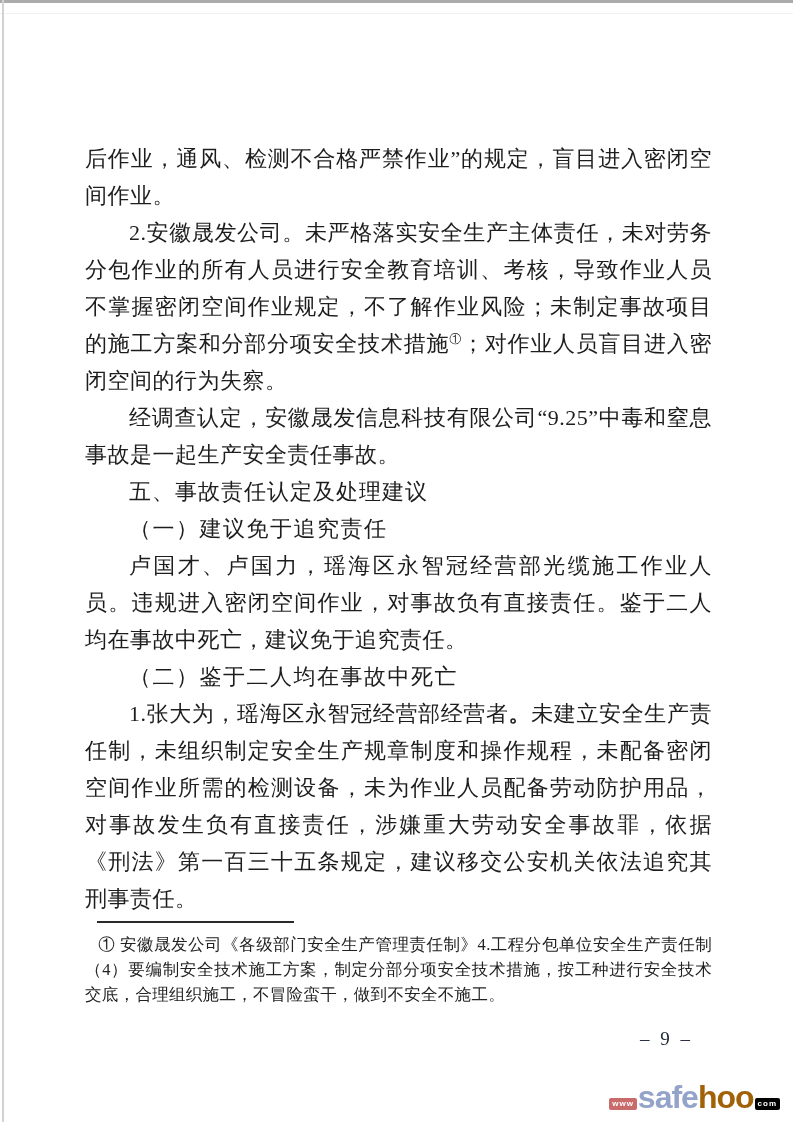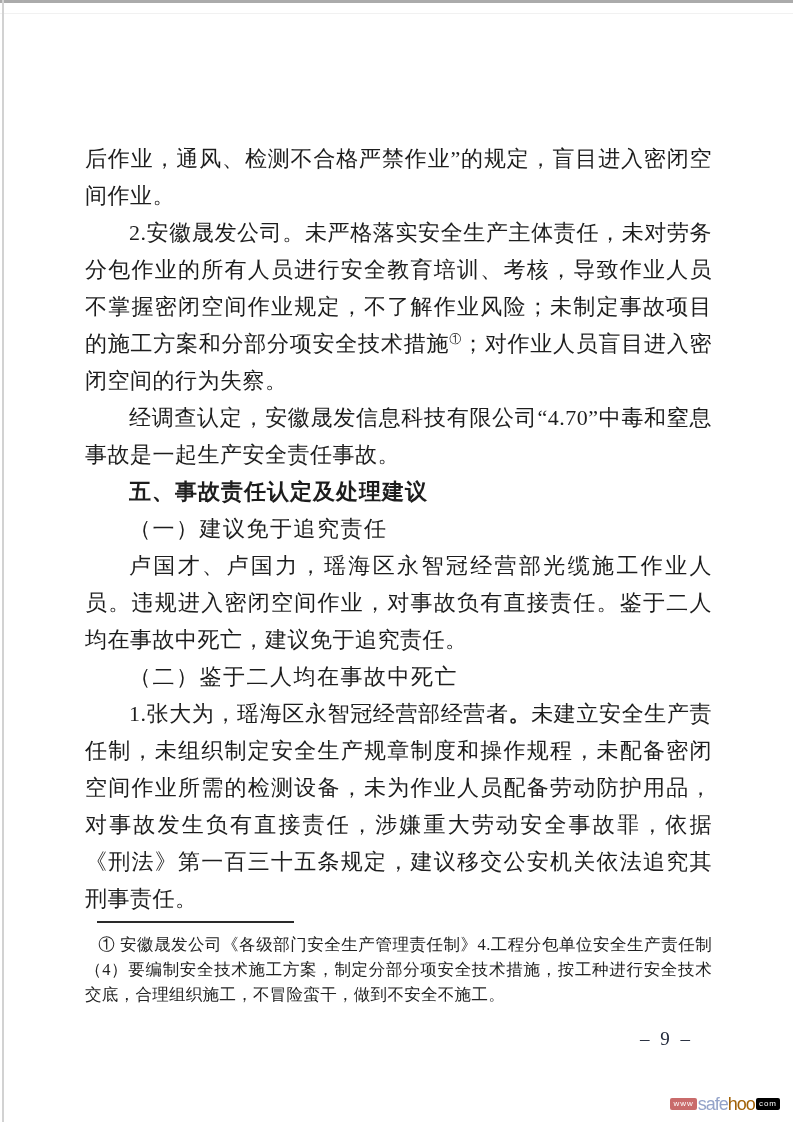--- a/index.html
+++ b/index.html
@@ -43,21 +43,21 @@
   .content p {
     margin: 0;
     font-size: 22px;
     line-height: 37px;
     text-align: justify;
     letter-spacing: 0.5px;
   }
   .content p.indent { text-indent: 2em; }
   .content p.heading {
     font-family: "Liberation Sans", "DejaVu Sans", sans-serif;
-    font-weight: bold;
+    font-weight: normal;
     letter-spacing: 1px;
   }
   .content p.subhead {
     
     letter-spacing: 1.5px;
   }
   .content sup {
     font-size: 12px;
     line-height: 0;
     vertical-align: super;
@@ -94,49 +94,49 @@
     color: #22293a;
     font-family: "Liberation Serif", "DejaVu Serif", serif;
   }
   .watermark {
     position: absolute;
     right: 12px;
     bottom: 9px;
     display: flex;
     align-items: flex-end;
     font-family: "Liberation Sans", "DejaVu Sans", sans-serif;
-    font-weight: normal;
+    font-weight: bold;
     line-height: 1;
     user-select: none;
   }
   .wm-block {
     color: #ffffff;
     font-size: 8px;
     padding: 2px 3px;
     border-radius: 2px;
     letter-spacing: 1px;
     margin: 0 1px 3px 1px;
   }
   .wm-word {
-    font-size: 18px;
+    font-size: 32px;
     letter-spacing: -1px;
   }
 </style>
 </head>
 <body>
 
 <div class="page">
   <div class="scan-edge-top"></div>
   <div class="scan-edge-top-faint"></div>
   <div class="scan-edge-left"></div>
 
   <div class="content" id="paragraph-container">
       <p class="body"><span>后作业，通风、检测不合格严禁作业”的规定，盲目进入密闭空间作业。</span></p>
       <p class="body indent"><span>2.安徽晟发公司。未严格落实安全生产主体责任，未对劳务分包作业的所有人员进行安全教育培训、考核，导致作业人员不掌握密闭空间作业规定，不了解作业风险；未制定事故项目的施工方案和分部分项安全技术措施</span><sup>①</sup><span>；对作业人员盲目进入密闭空间的行为失察。</span></p>
-      <p class="body indent"><span>经调查认定，安徽晟发信息科技有限公司“4.70”中毒和窒息事故是一起生产安全责任事故。</span></p>
+      <p class="body indent"><span>经调查认定，安徽晟发信息科技有限公司“9.25”中毒和窒息事故是一起生产安全责任事故。</span></p>
       <p class="heading indent"><span>五、事故责任认定及处理建议</span></p>
       <p class="subhead indent"><span>（一）建议免于追究责任</span></p>
       <p class="body indent"><span>卢国才、卢国力，瑶海区永智冠经营部光缆施工作业人员。违规进入密闭空间作业，对事故负有直接责任。鉴于二人均在事故中死亡，建议免于追究责任。</span></p>
       <p class="subhead indent"><span>（二）鉴于二人均在事故中死亡</span></p>
       <p class="body indent"><span>1.张大为，瑶海区永智冠经营部经营者</span><span class="run-bold">。</span><span>未建立安全生产责任制，未组织制定安全生产规章制度和操作规程，未配备密闭空间作业所需的检测设备，未为作业人员配备劳动防护用品，对事故发生负有直接责任，涉嫌重大劳动安全事故罪，依据《刑法》第一百三十五条规定，建议移交公安机关依法追究其刑事责任。</span></p>
     </div>
 
   <div class="footnote-area">
     <div class="footnote-rule"></div>
     <p class="footnote" id="footnote-paragraph"><span>① 安徽晟发公司《各级部门安全生产管理责任制》4.工程分包单位安全生产责任制（4）要编制安全技术施工方案，制定分部分项安全技术措施，按工种进行安全技术交底，合理组织施工，不冒险蛮干，做到不安全不施工。</span></p>

